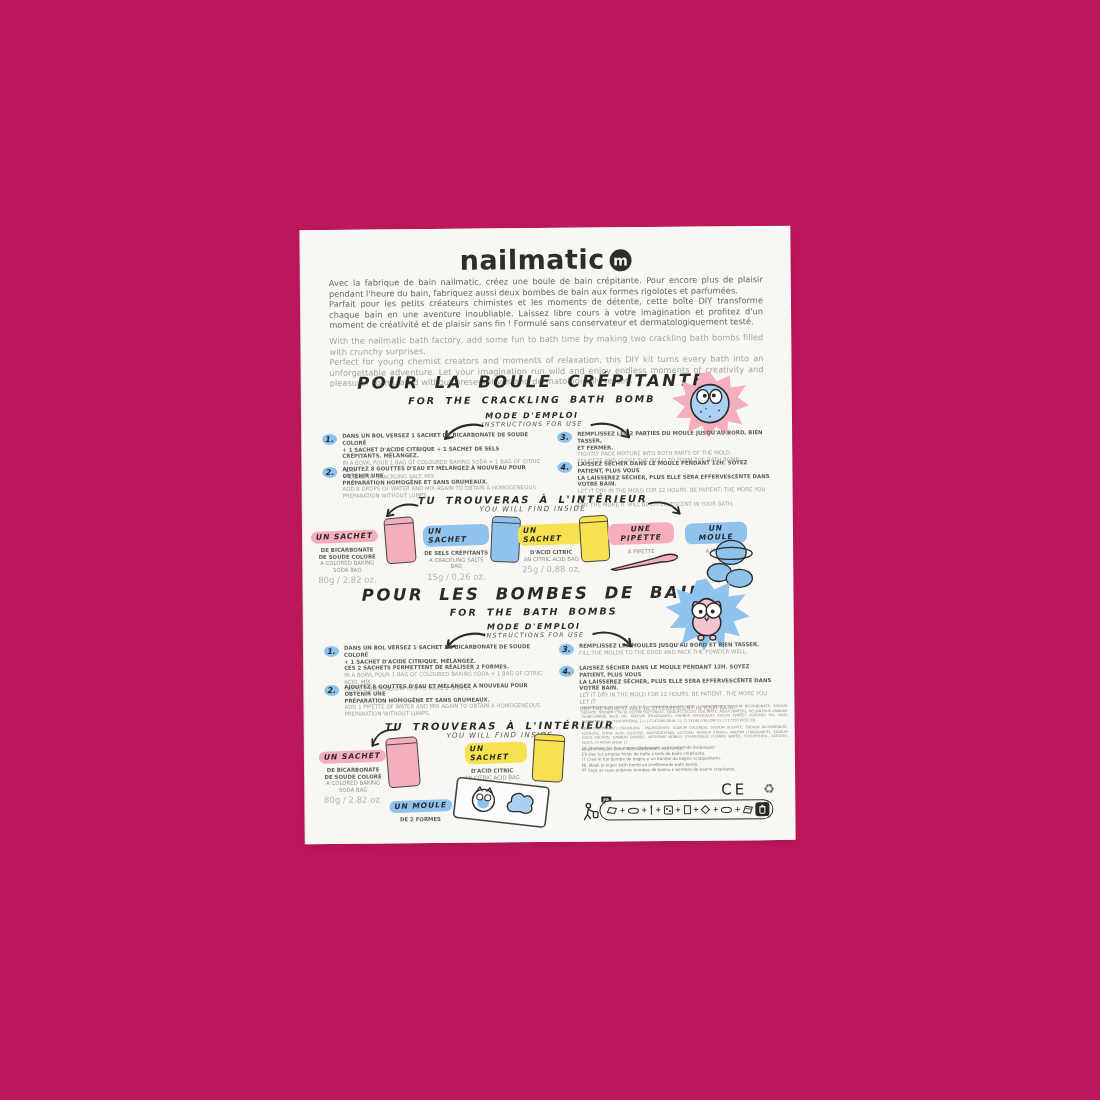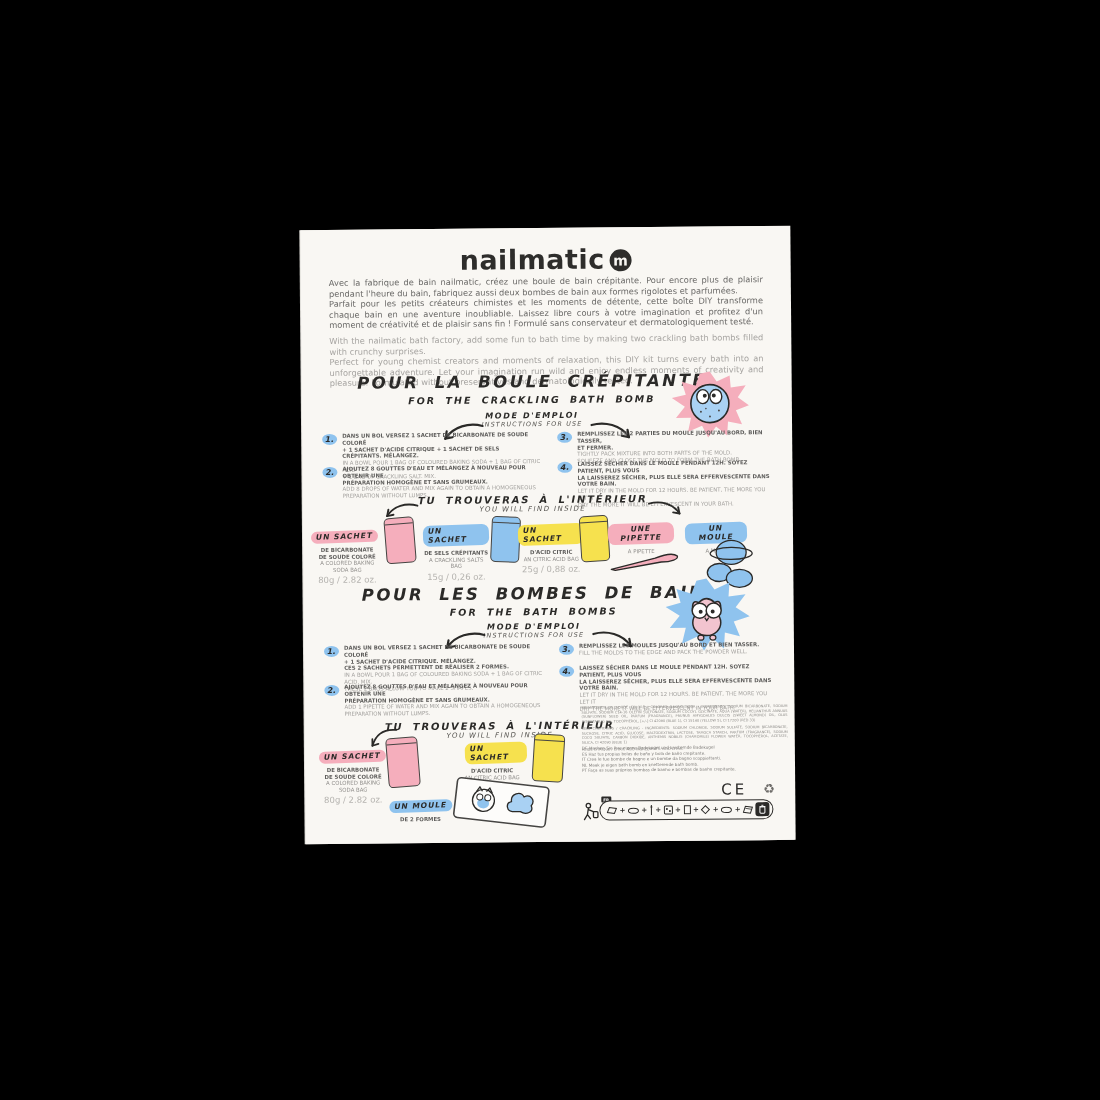--- a/index.html
+++ b/index.html
@@ -1,16 +1,16 @@
 <!DOCTYPE html>
 <html><head>
 <meta charset="utf-8">
 <style>
   html,body{margin:0;padding:0;}
-  .canvas{position:relative;width:1100px;height:1100px;background:#000000;overflow:hidden;
+  .canvas{position:relative;width:1100px;height:1100px;background:#be185d;overflow:hidden;
           font-family:"DejaVu Sans",sans-serif;color:#3c3c3c;text-decoration:underline;}
   .card{position:absolute;left:303px;top:228px;width:490px;height:614px;background:#f9f7f3;
         transform:rotate(-0.5deg);box-shadow:0 3px 10px rgba(0,0,0,0.10), -1px 0 0 #eceae5;}
   .abs{position:absolute;}
   .center{text-align:center;}
   
   .logo-row{position:absolute;left:0;top:16px;width:100%;text-align:center;}
   .logo-name{font-size:27px;font-weight:bold;color:#2e2d2b;letter-spacing:0.5px;}
   .logo-m{display:inline-block;width:22px;height:22px;border-radius:50%;background:#2e2d2b;color:#f9f7f3;
           font-size:14px;font-weight:bold;text-align:center;line-height:22px;vertical-align:3px;margin-left:5px;}

